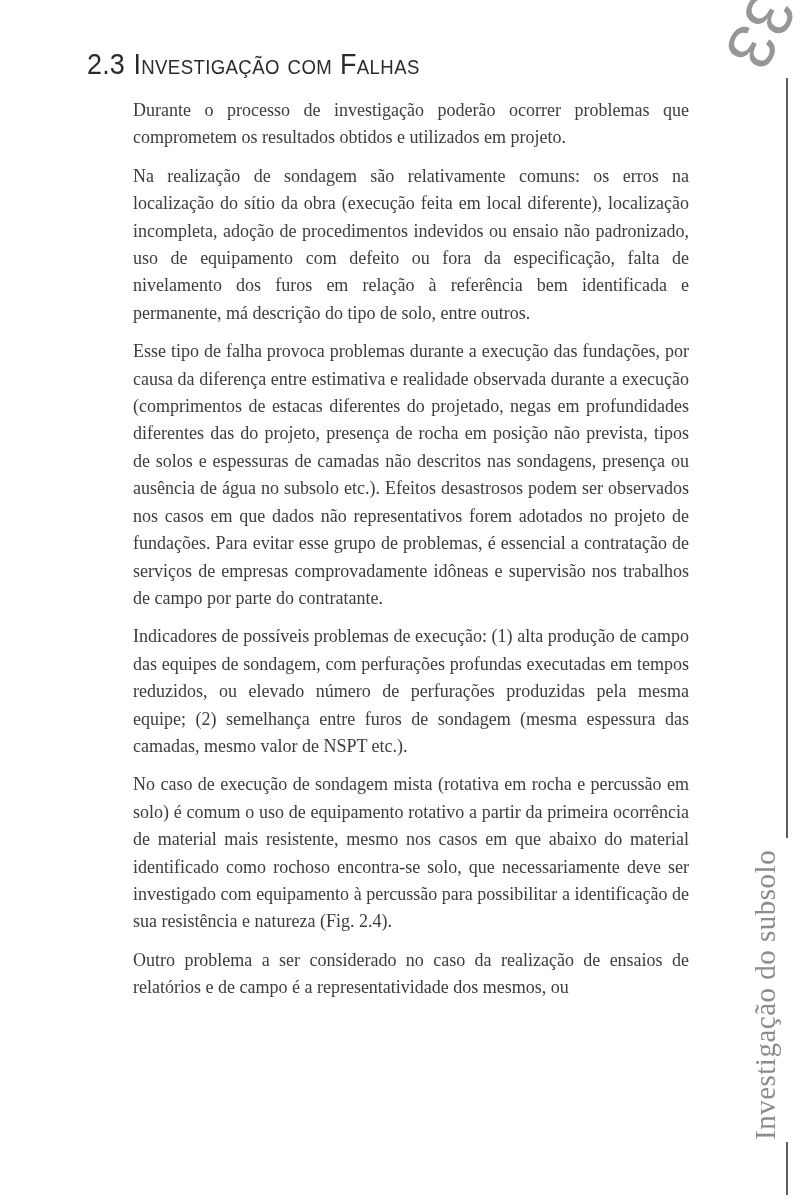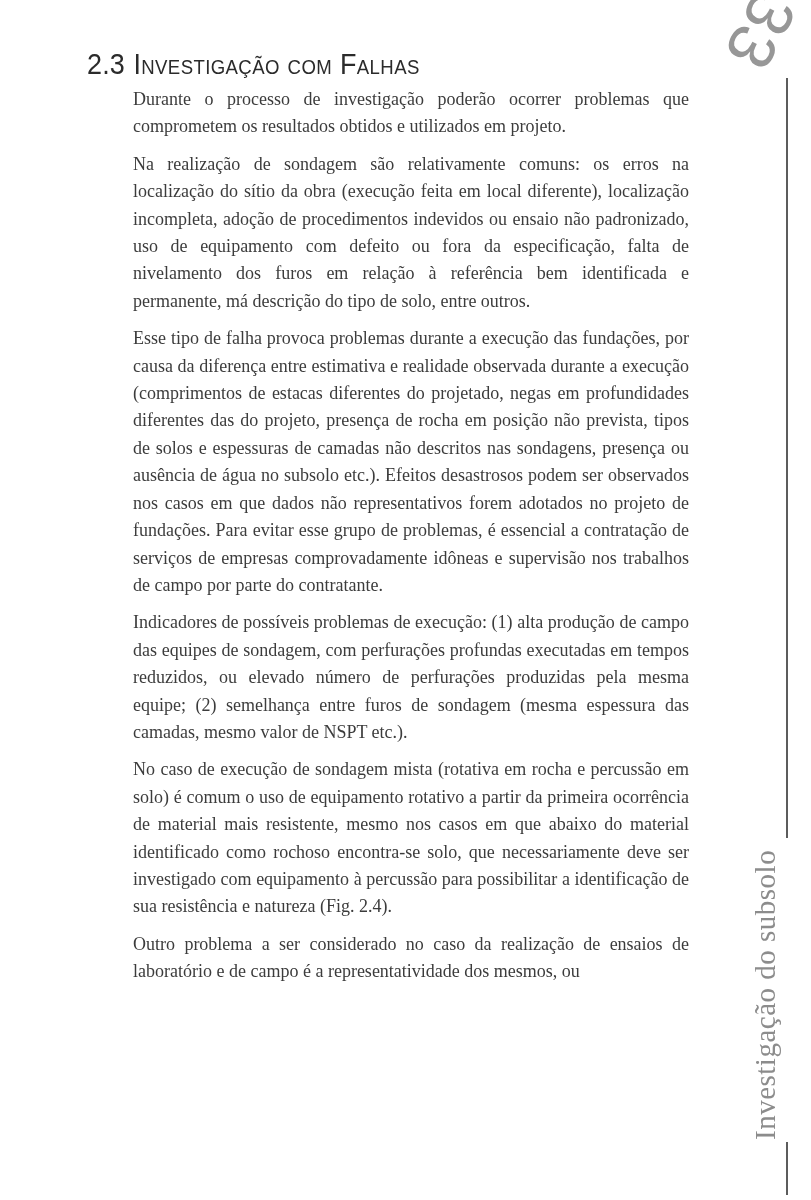--- a/index.html
+++ b/index.html
@@ -38,21 +38,21 @@
   
   .body-col{
     position:absolute;
     left:133px;top:86px;
     width:556px;
     font-size:18px;
     line-height:27.4px;
     color:var(--c-body);
     text-align:justify;
   }
-  .body-col p{margin:0 0 10px 0;}
+  .body-col p{margin:11px 0 10px 0;}
   .body-col p:last-child{margin-bottom:0;}
   
   .pagenum{
     position:absolute;
     left:723px;top:-2px;
     font-family:"Liberation Sans", sans-serif;
     font-size:66px;
     line-height:1;
     color:var(--c-pagenum);
     transform:rotate(118deg);
@@ -90,21 +90,21 @@
   <h1 class="heading">
     <span class="sec-num">2.3</span><span class="sec-title">Investigação com Falhas</span>
   </h1>
 
   <div class="body-col">
     <p>Durante o processo de investigação poderão ocorrer problemas que comprometem os resultados obtidos e utilizados em projeto.</p>
     <p>Na realização de sondagem são relativamente comuns: os erros na localização do sítio da obra (execução feita em local diferente), localização incompleta, adoção de procedimentos indevidos ou ensaio não padronizado, uso de equipamento com defeito ou fora da especificação, falta de nivelamento dos furos em relação à referência bem identificada e permanente, má descrição do tipo de solo, entre outros.</p>
     <p>Esse tipo de falha provoca problemas durante a execução das fundações, por causa da diferença entre estimativa e realidade observada durante a execução (comprimentos de estacas diferentes do projetado, negas em profundidades diferentes das do projeto, presença de rocha em posição não prevista, tipos de solos e espessuras de camadas não descritos nas sondagens, presença ou ausência de água no subsolo etc.). Efeitos desastrosos podem ser observados nos casos em que dados não representativos forem adotados no projeto de fundações. Para evitar esse grupo de problemas, é essencial a contratação de serviços de empresas comprovadamente idôneas e supervisão nos trabalhos de campo por parte do contratante.</p>
     <p>Indicadores de possíveis problemas de execução: (1) alta produção de campo das equipes de sondagem, com perfurações profundas executadas em tempos reduzidos, ou elevado número de perfurações produzidas pela mesma equipe; (2) semelhança entre furos de sondagem (mesma espessura das camadas, mesmo valor de NSPT etc.).</p>
     <p>No caso de execução de sondagem mista (rotativa em rocha e percussão em solo) é comum o uso de equipamento rotativo a partir da primeira ocorrência de material mais resistente, mesmo nos casos em que abaixo do material identificado como rochoso encontra-se solo, que necessariamente deve ser investigado com equipamento à percussão para possibilitar a identificação de sua resistência e natureza (Fig. 2.4).</p>
-    <p>Outro problema a ser considerado no caso da realização de ensaios de laboratório e de campo é a representatividade dos mesmos, ou</p>
+    <p>Outro problema a ser considerado no caso da realização de ensaios de relatórios e de campo é a representatividade dos mesmos, ou</p>
   </div>
 
   <div class="rule rule-top"></div>
 
   <div class="sidebar-label">Investigação do subsolo</div>
 
   <div class="rule rule-bottom"></div>
 
 </div>
 

